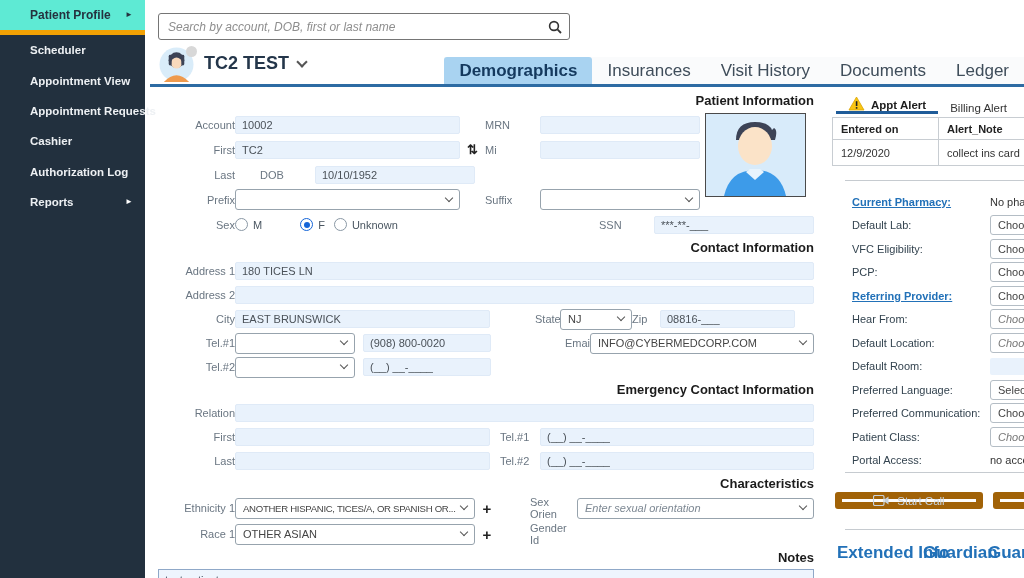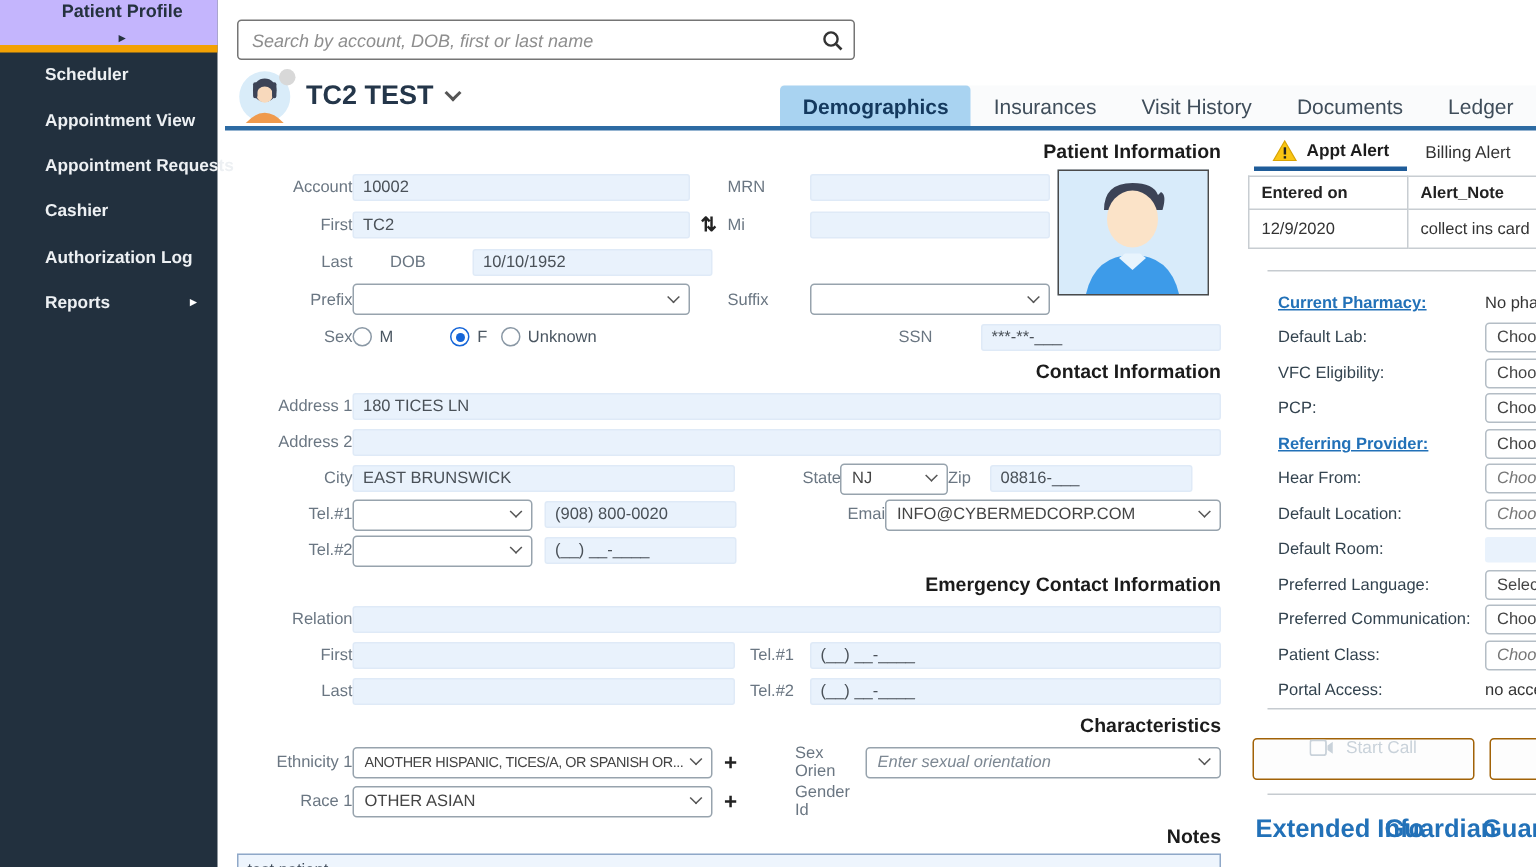--- a/index.html
+++ b/index.html
@@ -3,22 +3,22 @@
 <meta charset="utf-8">
 <style>
   * { box-sizing:border-box; margin:0; padding:0; }
   html,body { width:1024px; height:578px; overflow:hidden; background:#fff;
     font-family:"Liberation Sans", sans-serif; }
   #app { position:relative; width:1024px; height:578px; overflow:hidden; }
 
   
   .sidebar { position:absolute; left:0; top:0; width:145px; height:578px;
     background:var(--sidebar_bg,#22303e); z-index:5; }
-  .sb-top { height:30px; background:#c4b5fd; color:#25323f; font-weight:700; font-size:12px;
-    display:flex; align-items:center; justify-content:space-between; padding:0 12px 0 30px; white-space:nowrap; cursor:pointer;flex-direction:column; }
+  .sb-top { height:30px; background:#5eead4; color:#25323f; font-weight:700; font-size:12px;
+    display:flex; align-items:center; justify-content:space-between; padding:0 12px 0 30px; white-space:nowrap; cursor:pointer; }
   .sb-accent { height:5px; background:var(--accent,#f2a104); }
   .sb-item { height:30.4px; color:#edf0f3; font-weight:700; font-size:11.5px;
     display:flex; align-items:center; justify-content:space-between; padding:0 12px 0 30px; white-space:nowrap; cursor:pointer; }
   .arr { font-size:8px; line-height:1; }
   .sb-top .arr { color:#25323f; }
   .sb-item .arr { color:#fff; }
 
   
   .main { position:absolute; left:145px; top:0; width:879px; height:578px; background:#fff; }
 
@@ -32,21 +32,21 @@
   .avatar { position:absolute; left:14px; top:47px; width:35px; height:35px; }
   .avatar-badge { position:absolute; right:-3px; top:-1px; width:11px; height:11px;
     border-radius:50%; background:#d8d8d8; }
   .pname { position:absolute; left:59px; top:53px; font-size:18px; font-weight:700;
     color:#24364a; display:flex; align-items:center; gap:9px; cursor:pointer; }
   .chev { width:6px; height:6px; border-right:1.7px solid #555; border-bottom:1.7px solid #555;
     transform:rotate(45deg); margin-top:-4px; flex:none; }
   .pname .chev { width:8px; height:8px; border-width:2px; }
 
   .tabs { position:absolute; right:0; top:57px; height:27px; display:flex; background:#fafbfc; }
-  .tab { display:flex; align-items:center; padding:0 15px; font-size:14px; color:#3f4d5a; cursor:pointer; }
+  .tab { display:flex; align-items:center; padding:0 15px; font-size:17px; color:#3f4d5a; cursor:pointer; }
   .tab.active { background:var(--tab_active_bg,#a9d3f1); color:#14395e; font-weight:700; border-radius:3px 3px 0 0; }
 
   .blue-rule { position:absolute; left:5px; right:0; top:84px; height:3px; background:var(--rule_blue,#2d6ba3); }
 
   
   .form { position:absolute; left:13px; top:90px; width:656px; }
   .sec-title { font-size:13px; font-weight:700; color:#1b1b1b; margin:3px 0 4px 1px;text-align:right; }
   .row { display:flex; align-items:center; position:relative; }
   .pi .row { height:25px; } .ci .row { height:24px; } .ec .row { height:24px; } .ch .row { height:26px; }
   .lbl { font-size:11px; color:#6a7682; flex:none; }
@@ -77,43 +77,43 @@
 
   .photo { position:absolute; left:547px; top:23px; width:101px; height:84px;
     border:1px solid #4a4a4a; background:#d8ebfa; overflow:hidden; }
 
   .notes-box { height:26px; border:1px solid #8fa8c8; background:#eef5fd;
     font-size:11px; color:#3c4856; padding:4px 6px; }
 
   
   .rpanel { position:absolute; left:687px; top:90px; width:345px; }
   .rtabs { display:flex; align-items:stretch; height:24px; padding-left:4px; }
-  .rtab { font-size:11.5px; color:#333; padding:0 12px; display:flex; align-items:center; gap:6px; cursor:pointer; }
+  .rtab { font-size:11.5px; color:#333; padding:0 12px; display:flex; align-items:flex-end; gap:6px; cursor:pointer; }
   .rtab.active { font-weight:700; color:#1d1d1d; border-bottom:3px solid #1f5c99; }
   .rtable { border-collapse:collapse; margin-top:3px; width:330px; table-layout:fixed; }
   .rtable th, .rtable td { border:1px solid #c8cdd2; font-size:11px; text-align:left; padding:0 8px; }
   .rtable th { font-weight:700; color:#222; height:22px; }
   .rtable td { height:26px; color:#333; }
   .col1 { width:106px; }
   .rline { border-top:1px solid #c6cbd0; margin-left:13px; }
   .rl1 { margin-top:14px; }
   .rfields { margin-top:9px; }
   .rrow { position:relative; height:23.5px; display:flex; align-items:center; padding-left:20px; }
   .rlbl { font-size:11px; color:#33434f; }
   .rlbl.link { color:var(--link_blue,#2271b8); text-decoration:underline; font-weight:700; cursor:pointer; }
   .rval { position:absolute; left:158px; font-size:11px; color:#333; white-space:nowrap; }
   .rsel { position:absolute; left:158px; width:120px; height:20px; background:#fff;
     border:1px solid #b4bdc5; border-radius:3px; display:flex; align-items:center;
     justify-content:space-between; padding:0 7px; font-size:11px; color:#444; cursor:pointer; }
   .rsel.it .sel-text { font-style:italic; color:#777; }
   .rinp { position:absolute; left:158px; width:130px; height:17px; background:var(--input_bg,#e9f2fc);
     border:none; border-radius:2px; }
   .rbtns { position:relative; height:24px; margin-top:19px; }
-  .btn { position:absolute; top:0; height:28px; border:1px solid #a16207; border-radius:3px;
-    background:#fdfdfd; color:#c9d2da; font-size:11.5px; display:flex; 
+  .btn { position:absolute; top:0; height:17px; border:7px solid #a16207; border-radius:3px;
+    background:#fdfdfd; color:#c9d2da; font-size:11.5px; display:flex; align-items:center;
     justify-content:center; gap:8px; cursor:default; }
   .btn1 { left:3px; width:148px; } .btn2 { left:161px; width:220px; }
   .rl2 { margin-top:13px; }
   .rlinks { position:relative; height:15px; margin-top:13px; }
   .rlink { position:absolute; font-size:17px; font-weight:700; color:var(--link_blue,#2271b8);
     white-space:nowrap; cursor:pointer; }
   .lk1{left:5px;} .lk2{left:91px;} .lk3{left:156px;}
 </style>
 </head>
 <body>

